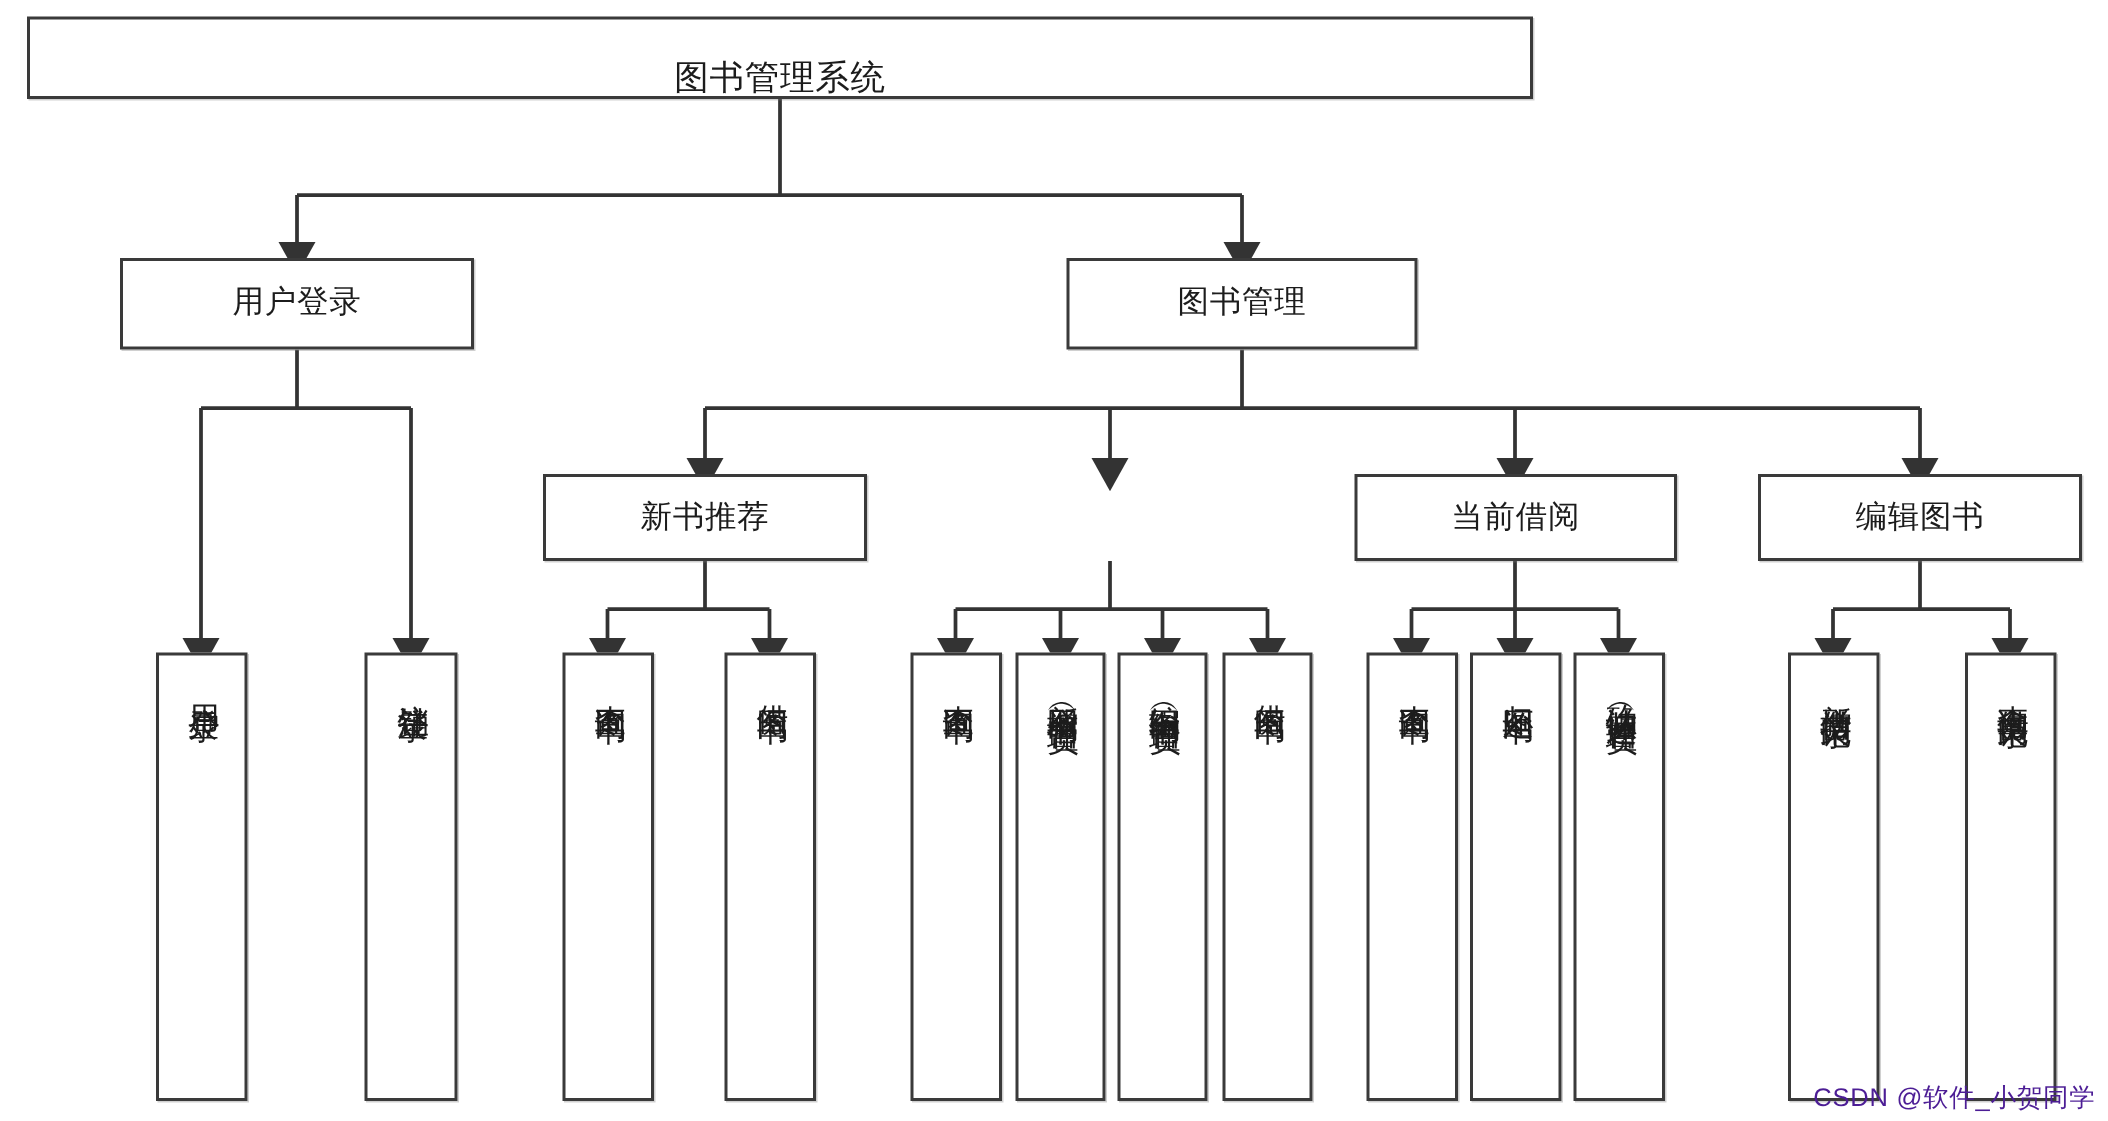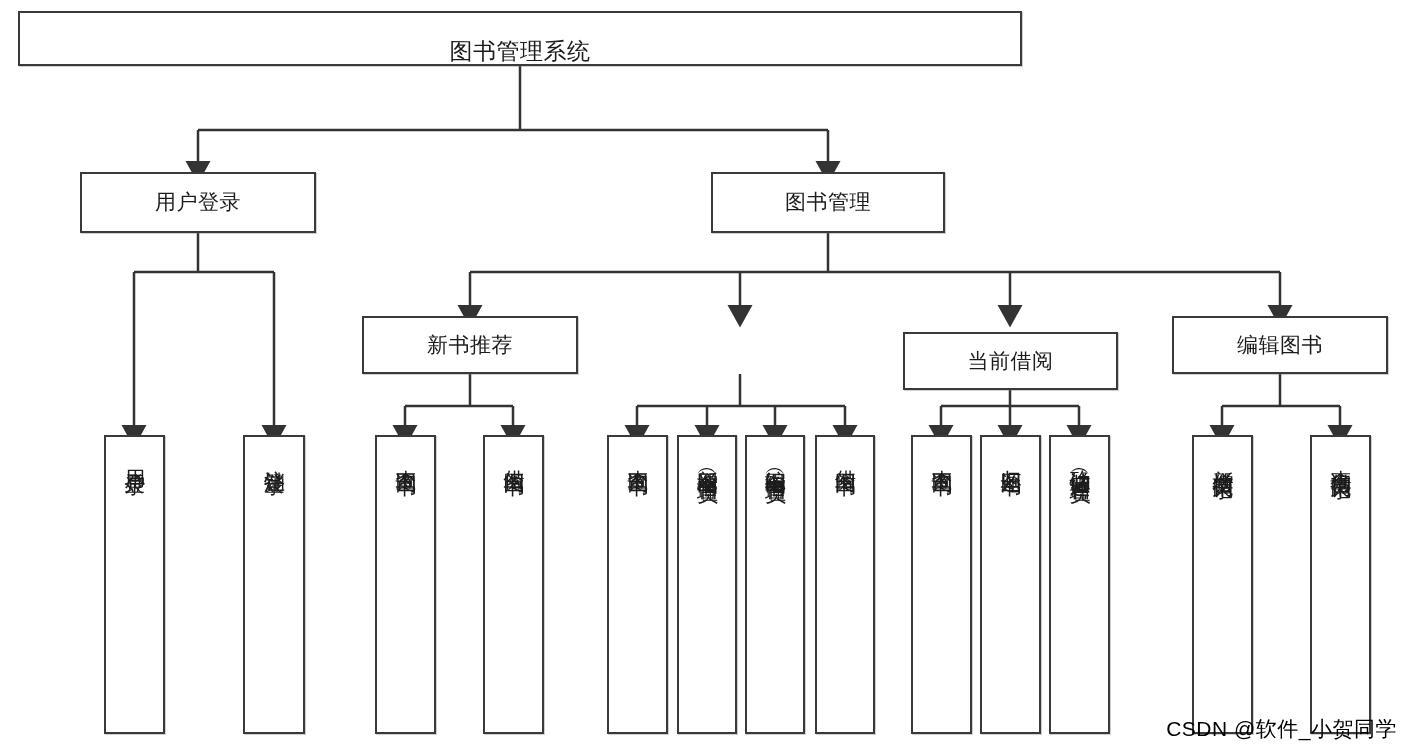--- a/index.html
+++ b/index.html
@@ -55,22 +55,22 @@
     text-orientation: upright;
     font-size: 21px;
     line-height: 1.28;
     letter-spacing: 2px;
     white-space: nowrap;
   }
   #watermark {
     position: absolute;
     right: 8px;
     bottom: 4px;
-    font-size: 21px;
-    color: #000000;
+    font-size: 17px;
+    color: #4c1d95;
     white-space: nowrap;
     letter-spacing: 0.5px;
   }
 </style>
 </head>
 <body>
 
 <div id="canvas">
 
   <svg id="wires" viewBox="0 0 1405 747" width="1405" height="747" xmlns="http://www.w3.org/2000/svg">
@@ -131,21 +131,21 @@
   <div class="node lvl2" style="left:80px; top:172px; width:236px; height:61px;">
     <span class="label">用户登录</span>
   </div>
   <div class="node lvl3" style="left:362px; top:316px; width:216px; height:58px;">
     <span class="label">新书推荐</span>
   </div>
 
   <div class="node lvl2" style="left:711px; top:172px; width:234px; height:61px;">
     <span class="label">图书管理</span>
   </div>
-  <div class="node lvl3" style="left:903px; top:316px; width:215px; height:58px;margin-top:16px;">
+  <div class="node lvl3" style="left:903px; top:316px; width:215px; height:58px;">
     <span class="label">当前借阅</span>
   </div>
   <div class="node lvl3" style="left:1172px; top:316px; width:216px; height:58px;">
     <span class="label">编辑图书</span>
   </div>
 
   <div class="node leaf" style="left:104px; top:435px; width:61px; height:299px;">
     <span class="label">用户登录</span>
   </div>
   <div class="node leaf" style="left:243px; top:435px; width:62px; height:299px;">

